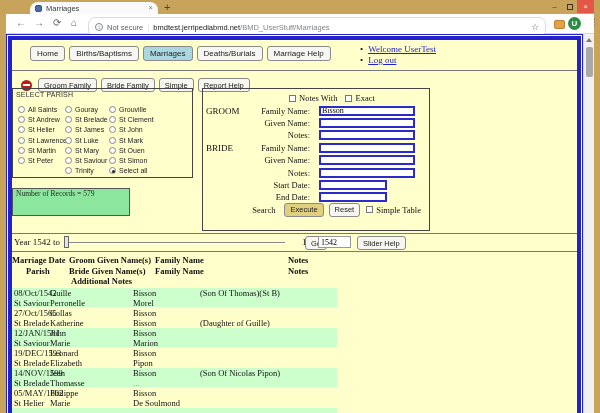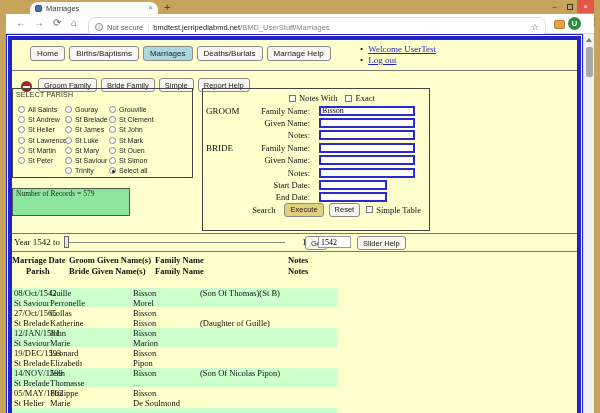--- a/index.html
+++ b/index.html
@@ -65,21 +65,21 @@
   .btn.small { font-size:7.5px; padding:1.5px 5px; }
 
   .nav-row { position:absolute; left:18px; top:6px; display:flex; gap:4px; }
   .links { position:absolute; left:348px; top:3px; font-size:9px; }
   .links .li { display:flex; align-items:center; height:11px; }
   .links .li::before { content:"•"; margin-right:5px; color:#111; }
   .links a { color:#2222cc; text-decoration:underline; }
 
   .divider { position:absolute; left:0; width:565px; border-top:1px solid #777; }
 
-  .tool-row { position:absolute; left:9px; top:38px; display:flex; gap:4px; align-items:flex-end; }
+  .tool-row { position:absolute; left:9px; top:38px; display:flex; gap:4px; align-items:center; }
   .noentry { width:11px; height:11px; border-radius:50%; background:#b02020;
              position:relative; margin-right:2px; }
   .noentry::after { content:""; position:absolute; left:2px; top:4.5px; width:7px;
                     height:2px; background:#fff; }
 
   .parish-box { position:absolute; left:0; top:48px; width:181px; height:90px;
                 border:1px solid #444; }
   .parish-title { position:absolute; left:3px; top:2px; font-size:7px;
                   font-family:"Liberation Sans",sans-serif; color:#333; letter-spacing:0.2px; }
   .pcol { position:absolute; top:15px; }
@@ -376,20 +376,23 @@
           <span class="h-c2">Groom Given Name(s)</span>
           <span class="h-c3">Family Name</span>
           <span class="h-c4">Notes</span>
         </div>
         <div class="thead-line" style="top:226px">
           <span class="h-c1b">Parish</span>
           <span class="h-c2">Bride Given Name(s)</span>
           <span class="h-c3">Family Name</span>
           <span class="h-c4">Notes</span>
         </div>
+        <div class="thead-line" style="top:236px">
+          <span class="h-c2c">Additional Notes</span>
+        </div>
 
         <div class="rec green" style="top:248px">
           <div class="tl">
               <span class="c1">08/Oct/1542</span>
               <span class="c2">Guille</span>
               <span class="c3">Bisson</span>
               <span class="c4">(Son Of Thomas)(St B)</span>
             </div>
           <div class="tl">
               <span class="c1">St Saviour</span>

